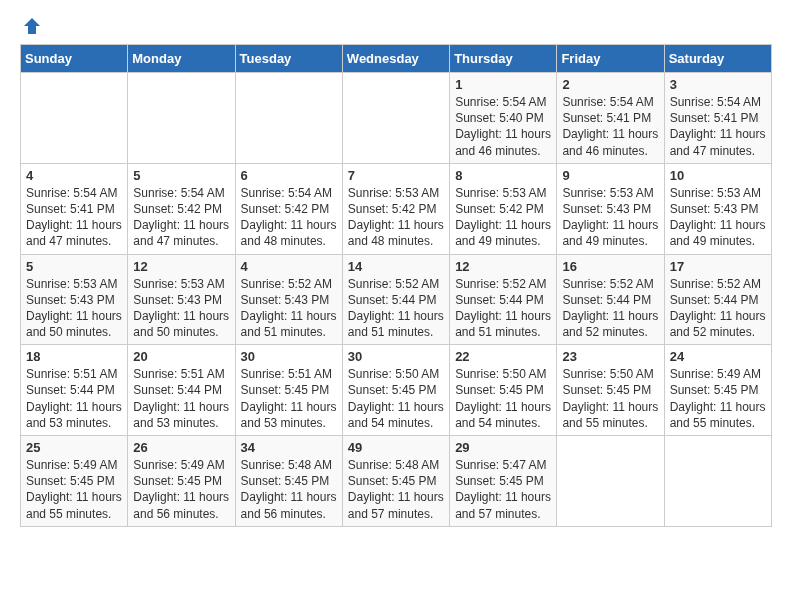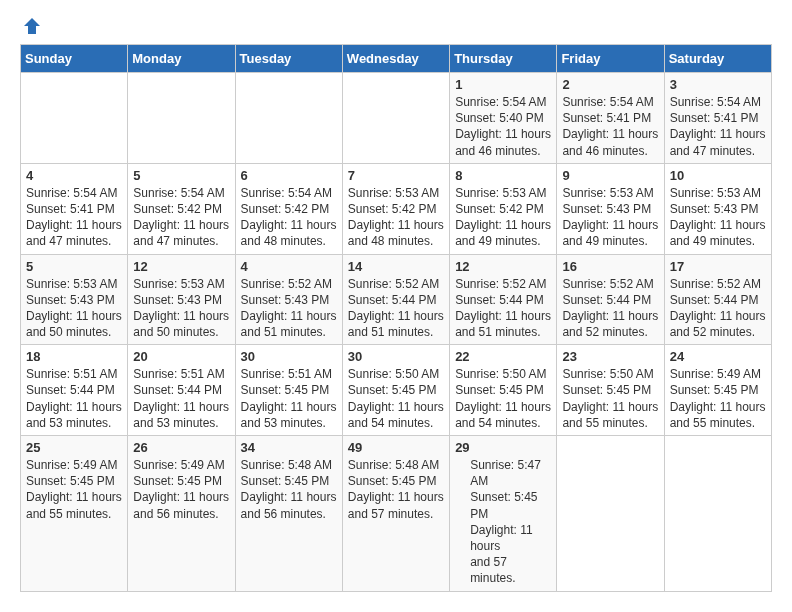--- a/index.html
+++ b/index.html
@@ -331,21 +331,21 @@
         </td>
         <td>
           <span class="day-num">49</span>
           <div class="day-info" style="white-space: pre-line;">Sunrise: 5:48 AM
 Sunset: 5:45 PM
 Daylight: 11 hours
 and 57 minutes.</div>
         </td>
         <td>
           <span class="day-num">29</span>
-          <div class="day-info" style="white-space: pre-line; margin-left: 15px;">Sunrise: 5:47 AM
+          <div class="day-info" style="white-space: pre-line;">Sunrise: 5:47 AM
 Sunset: 5:45 PM
 Daylight: 11 hours
 and 57 minutes.</div>
         </td>
         <td class="empty-cell"></td>
         <td class="empty-cell"></td>
       </tr>
     </tbody>
 </table>
 

